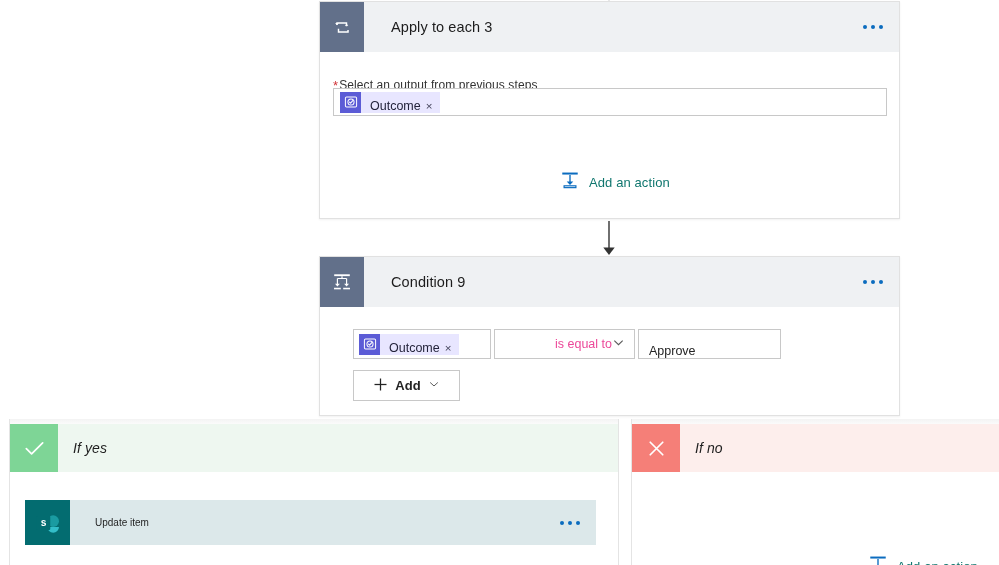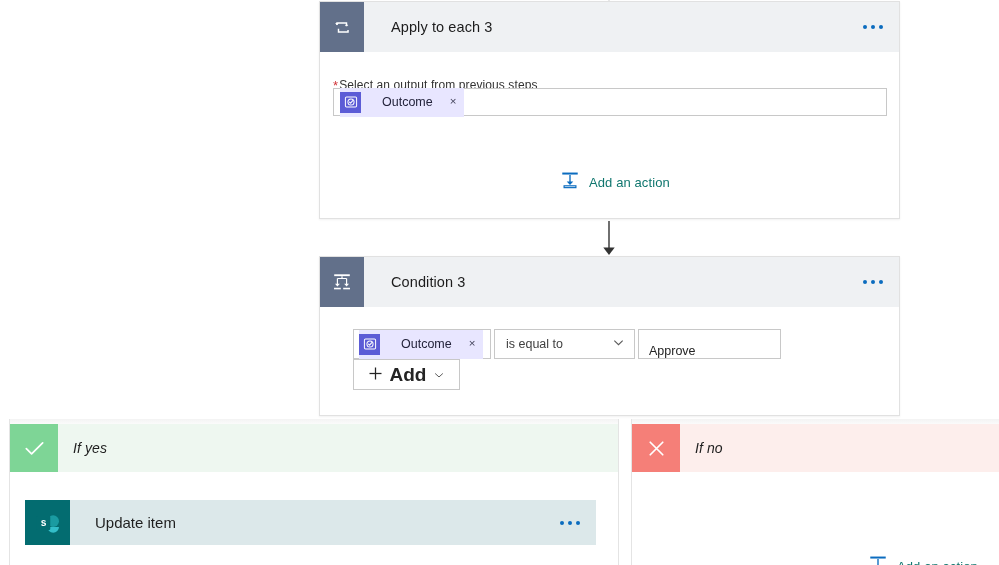--- a/index.html
+++ b/index.html
@@ -72,25 +72,24 @@
   
   .token-input {
     border: 1px solid #c8c8c8;
     background: #ffffff;
     display: flex;
     align-items: center;
     padding: 0 6px;
   }
   .token {
     display: inline-flex;
-    align-items: center;
+    align-items: flex-end;
     background: #e8e6ff;
-    height: 29px;
+    height: 21px;
     max-width: 100%;
-    gap: 12px;
   }
   .token-icon {
     width: 21px; height: 21px;
     flex: 0 0 21px;
     background: #5c5cd6;
     display: flex; align-items: center; justify-content: center;
   }
   .token-label {
     font-size: 12.5px;
     color: #23233b;
@@ -129,44 +128,45 @@
     border: 1px solid #c8c8c8;
     background: #fff;
     display: flex; align-items: center;
     padding-left: 5px;
   }
   .cond-select {
     width: 141px; height: 30px;
     border: 1px solid #c8c8c8;
     background: #fff;
     display: flex; align-items: center;
-    justify-content: space-between;
+    justify-content: flex-end;
     padding: 0 9px 0 11px;
     font-size: 12.5px;
-    color: #404040;
+    color: #ec4899;
     cursor: pointer;
   }
   .cond-value {
     width: 143px; height: 30px;
     border: 1px solid #c8c8c8;
     background: #fff;
     display: flex; align-items: flex-end;
     padding: 0 10px;
     font-size: 12.5px;
     color: #242424;
   }
   .add-btn {
+    margin-top: 11px;
     width: 107px; height: 31px;
     border: 1px solid #c8c8c8;
     background: #fff;
     display: flex; align-items: center;
     justify-content: center;
     gap: 7px;
     cursor: pointer;
-    font-size: 19px;
+    font-size: 13px;
     color: #242424;
     font-weight: 600;
   }
 
   
   .branch {
     position: absolute;
     background: #ffffff;
     border: 1px solid #e4e4e4;
     border-top: none;
@@ -209,21 +209,21 @@
     background: #dce8ea;
     position: relative;
   }
   .action-icon {
     width: 45px; height: 45px;
     flex: 0 0 45px;
     background: #036c70;
     display: flex; align-items: center; justify-content: center;
   }
   .action-title {
-    font-size: 15px;
+    font-size: 10px;
     color: #1f1f1f;
     margin-left: 25px;
   }
 </style>
 </head>
 <body>
 
 <div id="canvas">
 
   <svg class="connector" style="left:599px; top:-14px; width:20px; height:16px;" viewBox="0 0 20 16">
@@ -298,21 +298,21 @@
           <rect x="3.5" y="3.6" width="17" height="2" fill="#ffffff"></rect>
           <path d="M12 5.8 V8.2 M7 8.2 H17" fill="none" stroke="#ffffff" stroke-width="1.3"></path>
           <line x1="7" y1="8.2" x2="7" y2="15" stroke="#ffffff" stroke-width="1.3"></line>
           <line x1="17" y1="8.2" x2="17" y2="15" stroke="#ffffff" stroke-width="1.3"></line>
           <path d="M4.3 13.8 L7 17 L9.7 13.8 Z" fill="#ffffff"></path>
           <path d="M14.3 13.8 L17 17 L19.7 13.8 Z" fill="#ffffff"></path>
           <rect x="3.3" y="18.3" width="7.4" height="1.7" fill="#ffffff"></rect>
           <rect x="13.3" y="18.3" width="7.4" height="1.7" fill="#ffffff"></rect>
         </svg>
       </div>
-      <div class="card-title">Condition 3</div>
+      <div class="card-title">Condition 9</div>
       <div class="ellipsis-btn">
         <i></i>
           <i></i>
           <i></i>
       </div>
     </div>
 
     <div class="card-body" style="padding:22px 0 0 33px;">
       <div class="cond-row">
 

